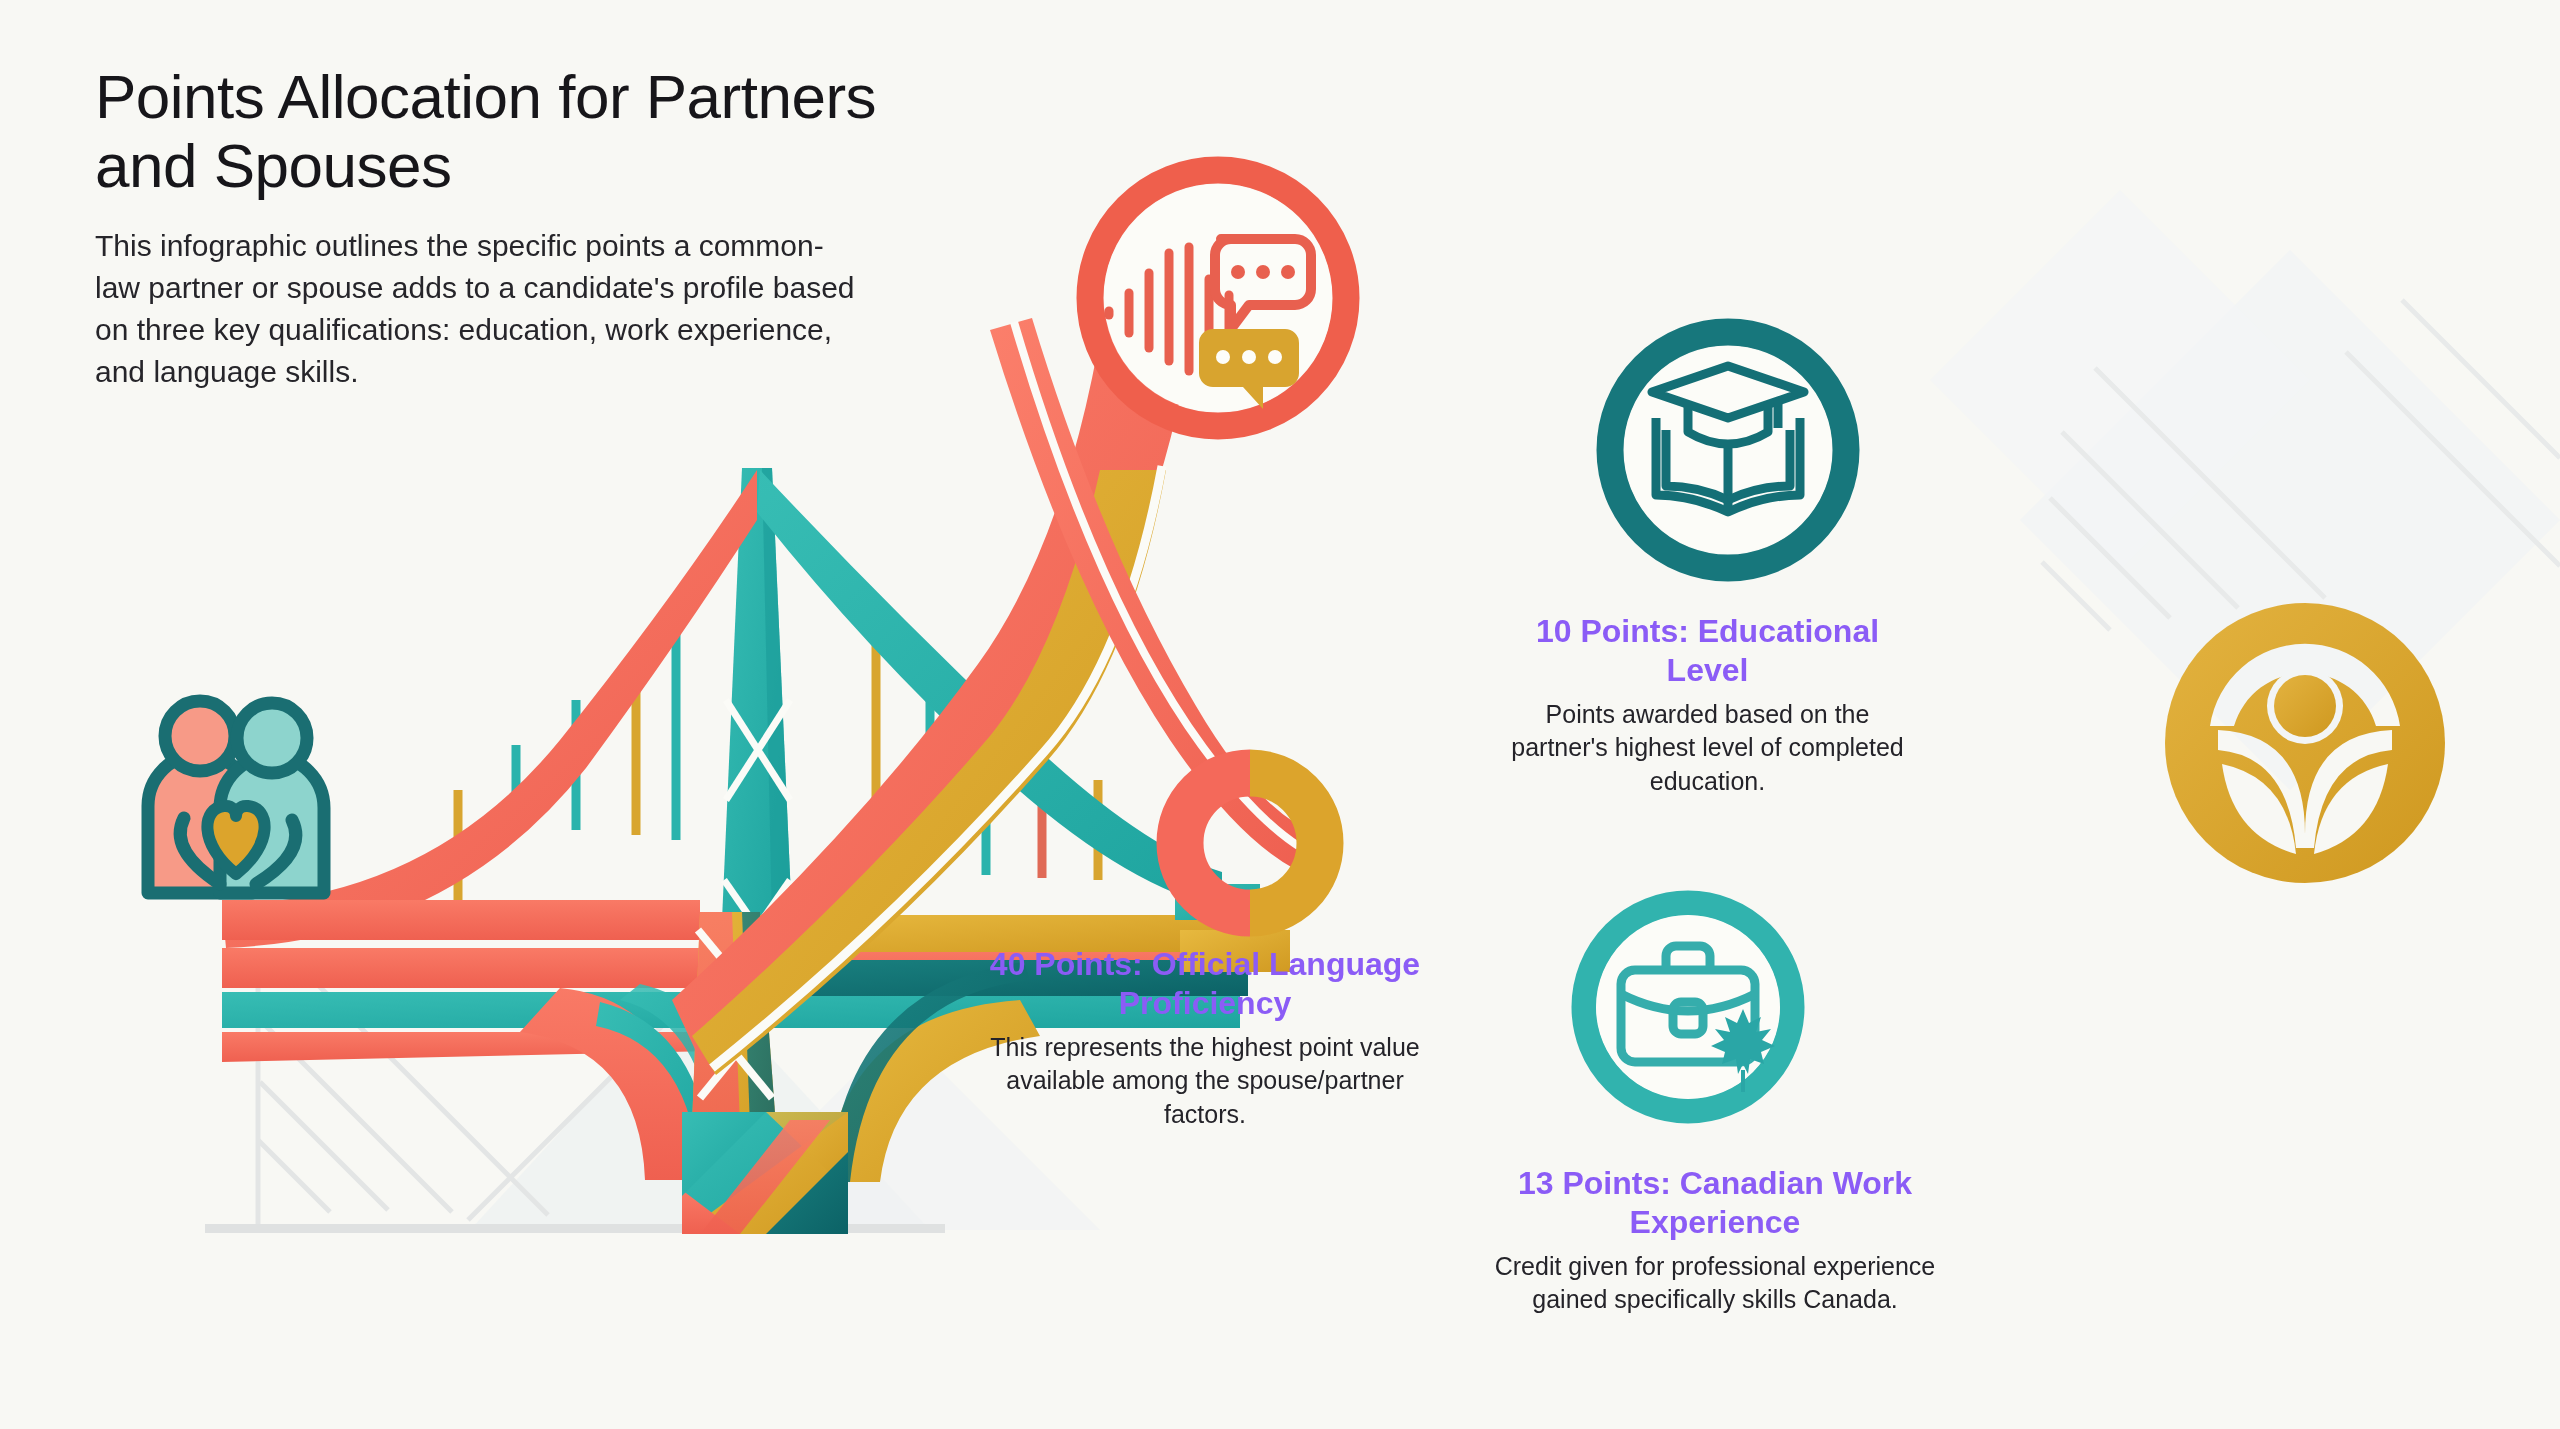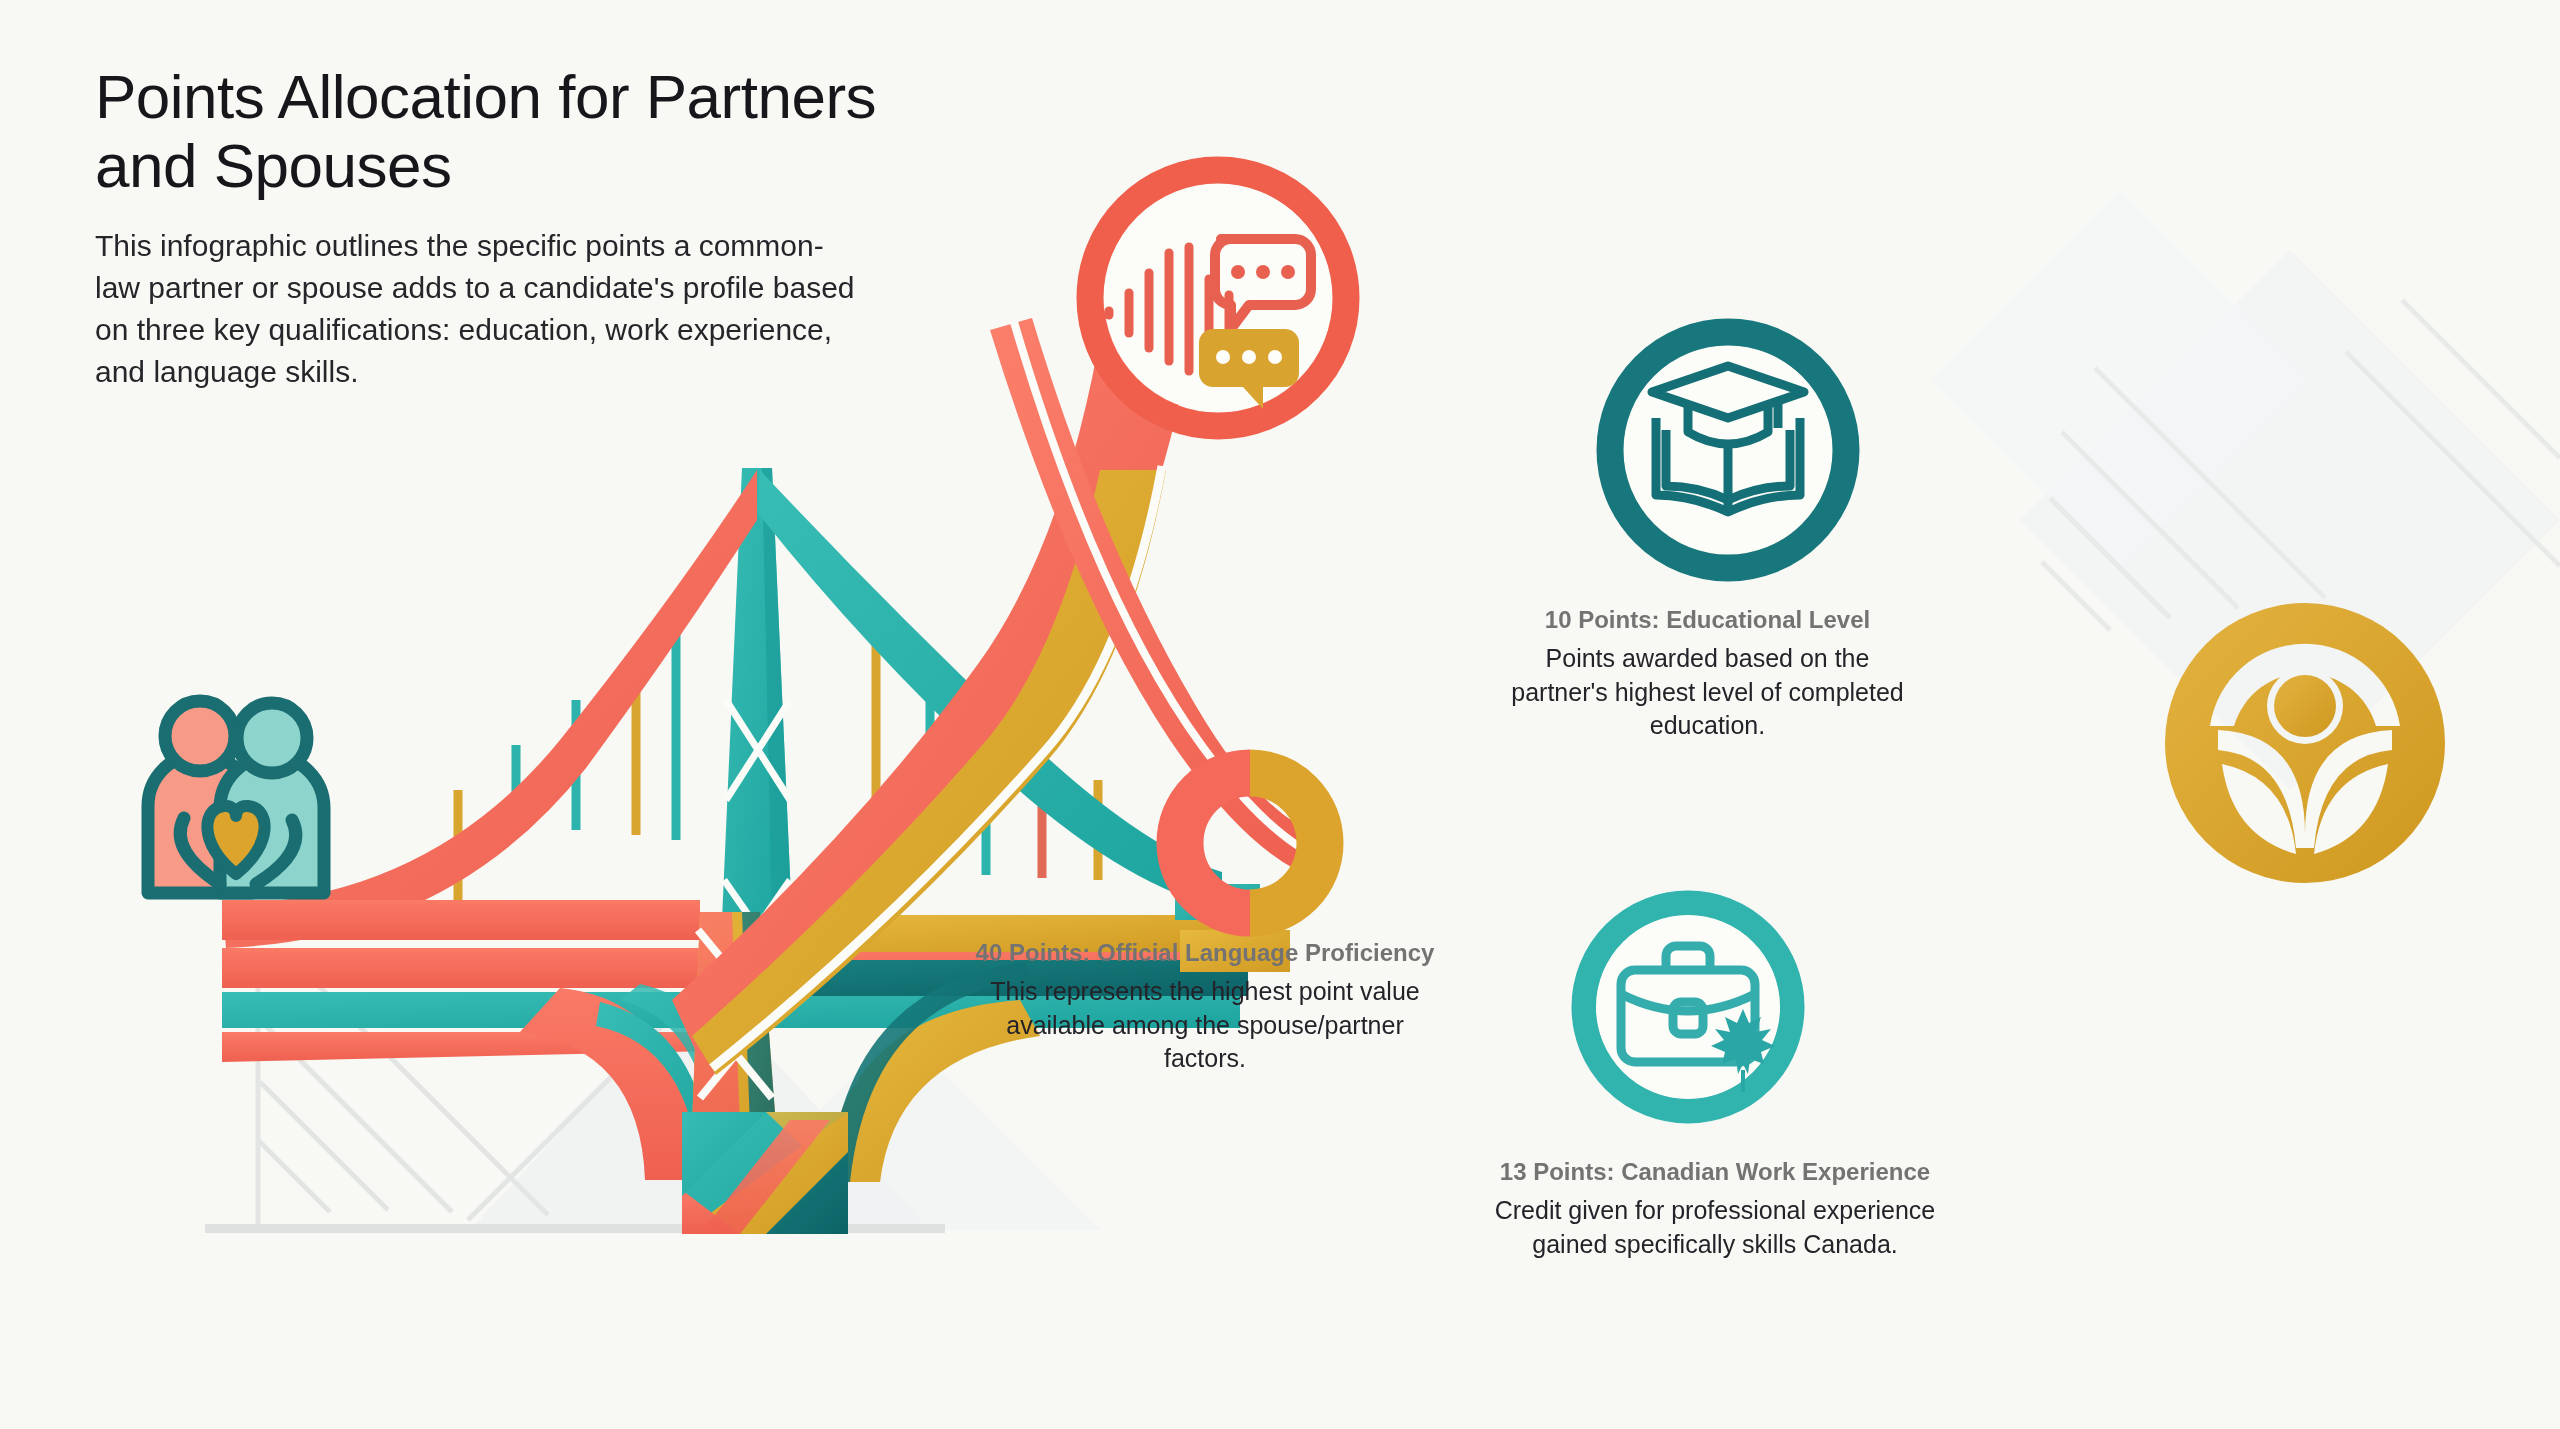--- a/index.html
+++ b/index.html
@@ -46,25 +46,25 @@
     line-height: 1.40;
     color: #26252a;
     max-width: 760px;
   }
   
   .caption {
     position: absolute;
     text-align: center;
   }
   .caption .cap-title {
-    font-size: 24px;
+    font-size: 32px;
     font-weight: 700;
     line-height: 1.22;
-    color: #737373;
-    margin: 0;
+    color: #8b5cf6;
+    margin: 7px;
   }
   .caption .cap-body {
     font-size: 25px;
     line-height: 1.33;
     color: #242329;
     margin: 8px 0 0 0;
   }
   #caption-language {
     left: 970px;
     top: 938px;

